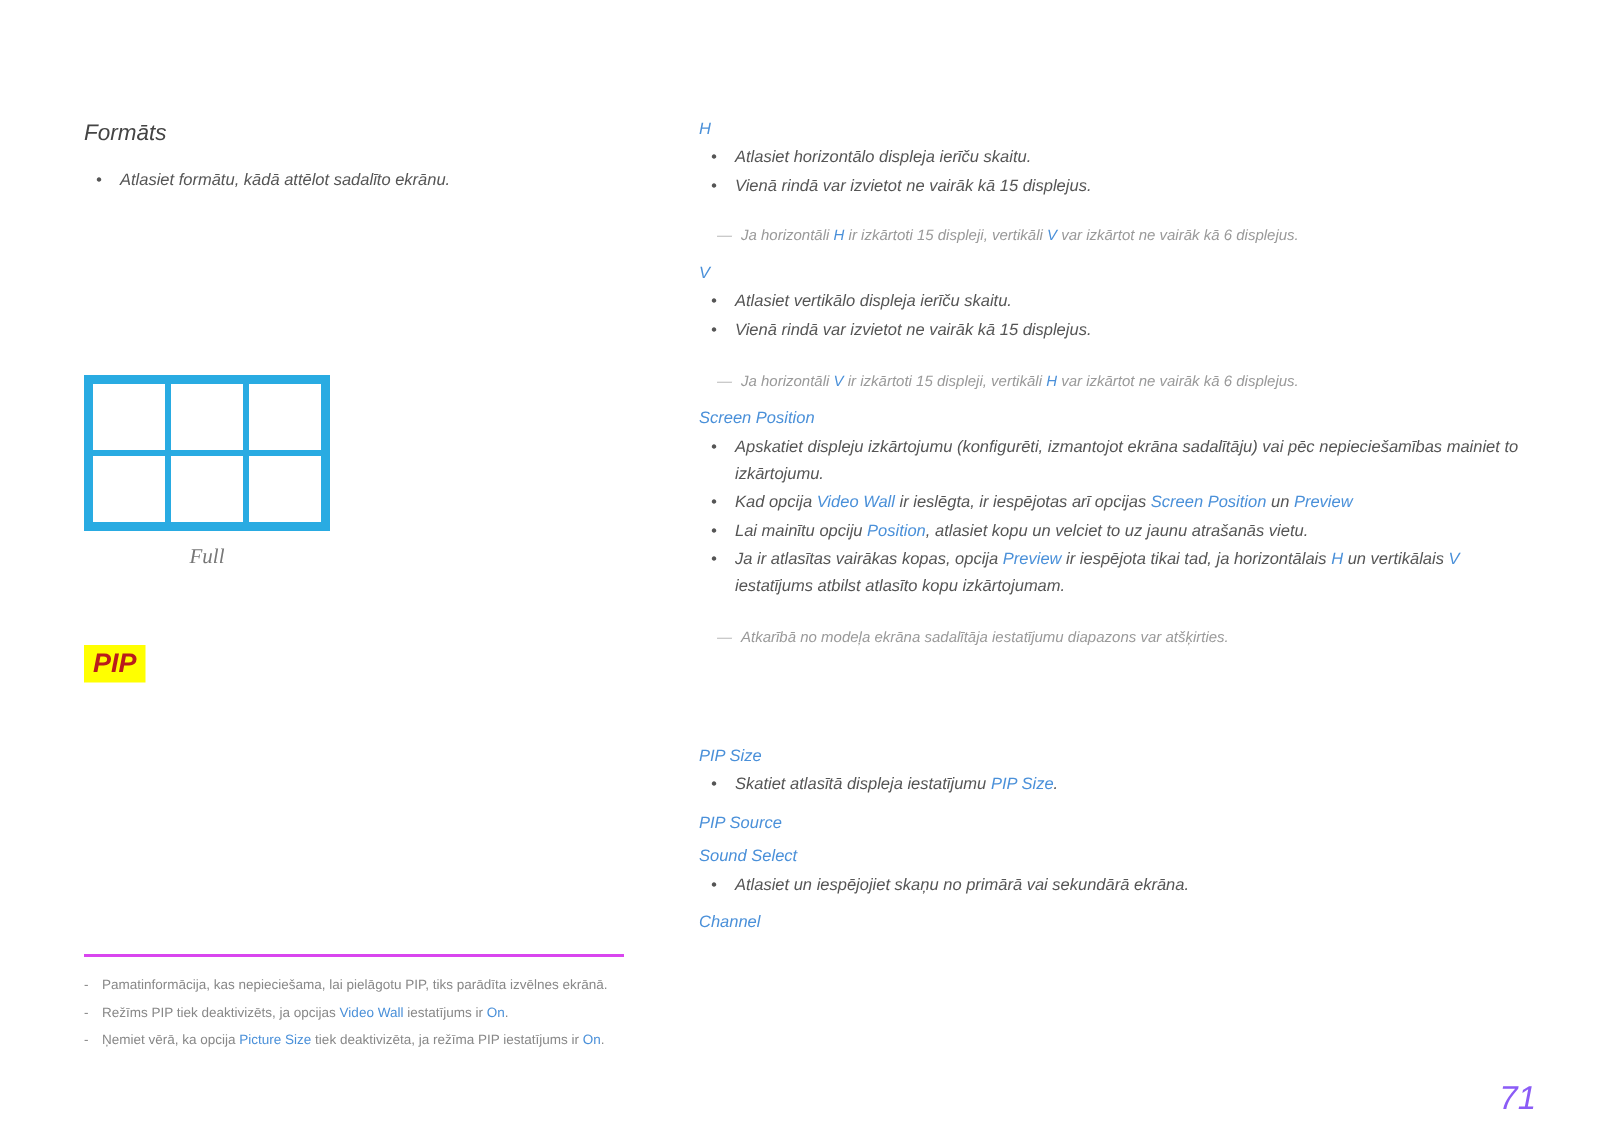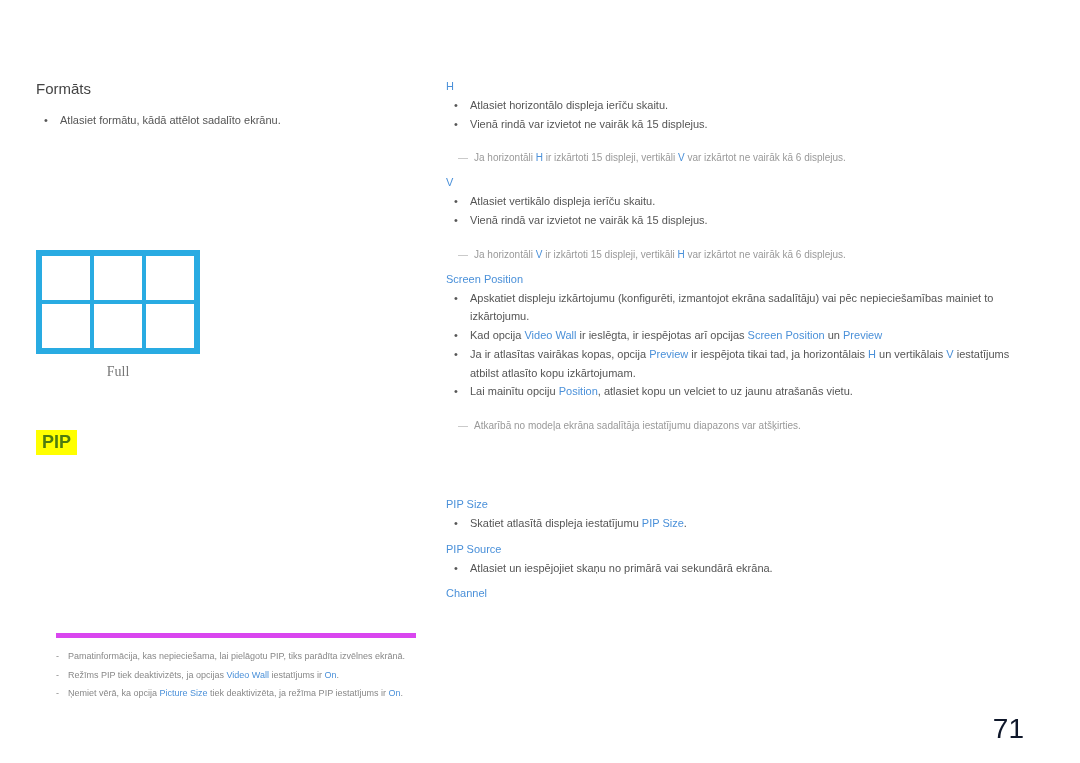--- a/index.html
+++ b/index.html
@@ -7,22 +7,23 @@
     width: 1080px;
     height: 763px;
     font-family: Arial, Helvetica, sans-serif;
     font-size: 11px;
     color: #333;
     position: relative;
     background: #fff;
   }
   .page {
     display: flex;
-    padding: 80px 56px 0 36px;
+    padding: 80px 56px 0 56px;
     gap: 50px;
+    font-style: italic;
   }
   .left-col {
     width: 360px;
     flex-shrink: 0;
   }
   .right-col {
     flex: 1;
   }
   .section-heading {
     font-size: 15px;
@@ -101,55 +102,56 @@
     grid-template-columns: repeat(3, 52px);
     grid-template-rows: repeat(2, 48px);
     gap: 4px;
   }
   .grid-natural .cell {
     background: #fff;
     border: 4px solid #29abe2;
   }
   .pip-heading {
     background: #ffff00;
-    color: #4d7c0f;
+    color: #b91c1c;
     font-size: 18px;
     font-weight: bold;
     padding: 2px 6px;
     display: inline-block;
     margin-top: 50px;
   }
   .footnotes {
     position: absolute;
     left: 56px;
     bottom: 60px;
     width: 360px;
-    border-top: 5px solid #d946ef;
+    border-top: 2px solid #d946ef;
     padding-top: 10px;
     font-size: 9px;
     color: #888;
   }
   .footnotes .fn {
     position: relative;
     padding-left: 12px;
     line-height: 1.8;
     margin-bottom: 2px;
   }
   .footnotes .fn::before {
     content: "-";
     position: absolute;
     left: 0;
   }
   .page-number {
     position: absolute;
     right: 56px;
     bottom: 18px;
-    font-size: 28px;
-    color: #0f172a;
+    font-size: 22px;
+    color: #8b5cf6;
     font-weight: normal;
+    font-style: italic;
   }
 </style>
 </head>
 <body>
 
 <div class="page">
   <div class="left-col">
     <div class="section-heading">Formāts</div>
     <ul class="bullets">
       <li>Atlasiet formātu, kādā attēlot sadalīto ekrānu.</li>
@@ -191,39 +193,40 @@
       <span>Ja horizontāli </span><span class="inline-blue">V</span><span> ir izkārtoti 15 displeji, vertikāli </span><span class="inline-blue">H</span><span> var izkārtot ne vairāk kā 6 displejus.</span>
     </div>
 
     <span class="blue-label">Screen Position</span>
     <ul class="bullets">
       <li>Apskatiet displeju izkārtojumu (konfigurēti, izmantojot ekrāna sadalītāju) vai pēc nepieciešamības mainiet to izkārtojumu.</li>
       <li>
         <span>Kad opcija </span><span class="inline-blue">Video Wall</span><span> ir ieslēgta, ir iespējotas arī opcijas </span><span class="inline-blue">Screen Position</span><span> un </span><span class="inline-blue">Preview</span>
       </li>
       <li>
+        <span>Lai mainītu opciju </span><span class="inline-blue">Position</span><span>, atlasiet kopu un velciet to uz jaunu atrašanās vietu.</span>
+      </li>
+      <li>
         <span>Ja ir atlasītas vairākas kopas, opcija </span><span class="inline-blue">Preview</span><span> ir iespējota tikai tad, ja horizontālais </span><span class="inline-blue">H</span><span> un vertikālais </span><span class="inline-blue">V</span><span> iestatījums atbilst atlasīto kopu izkārtojumam.</span>
       </li>
-      <li>
-        <span>Lai mainītu opciju </span><span class="inline-blue">Position</span><span>, atlasiet kopu un velciet to uz jaunu atrašanās vietu.</span>
-      </li>
     </ul>
     <div class="dash-note">Atkarībā no modeļa ekrāna sadalītāja iestatījumu diapazons var atšķirties.</div>
 
     <div style="height:50px"></div>
 
     <span class="blue-label">PIP Size</span>
     <ul class="bullets">
       <li>
         <span>Skatiet atlasītā displeja iestatījumu </span><span class="inline-blue">PIP Size</span><span>.</span>
       </li>
     </ul>
 
     <span class="blue-label">PIP Source</span>
 
+    <span class="blue-label">Sound Select</span>
     <ul class="bullets">
       <li>Atlasiet un iespējojiet skaņu no primārā vai sekundārā ekrāna.</li>
     </ul>
 
     <span class="blue-label">Channel</span>
   </div>
 </div>
 
 <div class="footnotes">
   <div class="fn">Pamatinformācija, kas nepieciešama, lai pielāgotu PIP, tiks parādīta izvēlnes ekrānā.</div>

